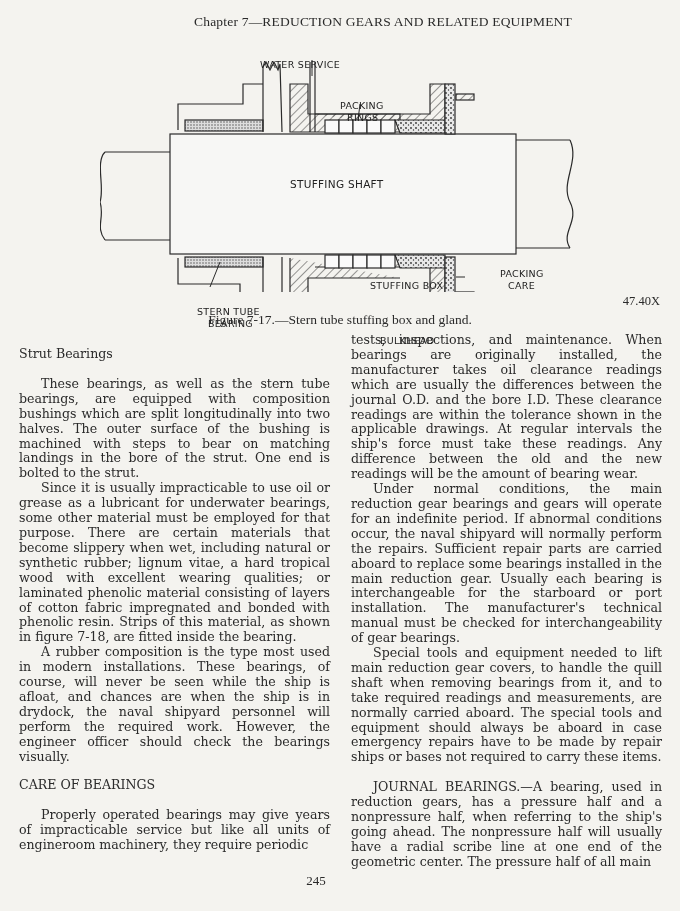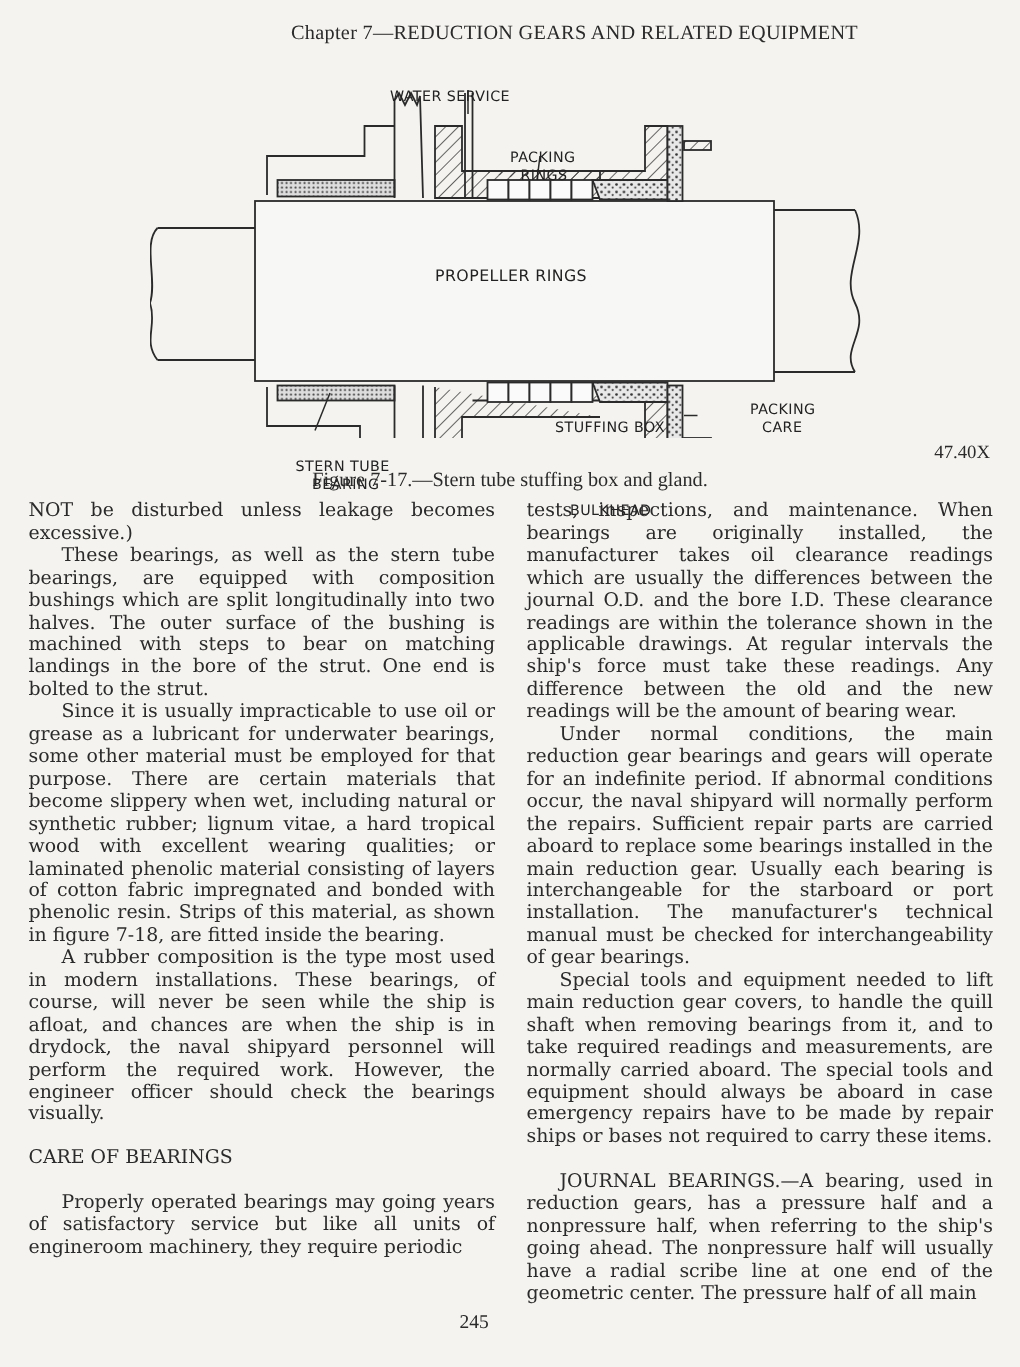--- a/index.html
+++ b/index.html
@@ -130,39 +130,39 @@
       <line x1="260" y1="52" x2="258" y2="68"></line>
       <line x1="110" y1="235" x2="120" y2="210"></line>
       <line x1="205" y1="272" x2="185" y2="262"></line>
       <line x1="365" y1="225" x2="356" y2="225"></line>
     </g>
   </svg>
 
   <div class="fig-label" style="left:160px; top:7px;">WATER SERVICE</div>
   <div class="fig-label" style="left:240px; top:48px;">PACKING</div>
   <div class="fig-label" style="left:247px; top:60px;">RINGS</div>
-  <div class="fig-label" style="left:190px; top:126px; font-size:10.5px;">PROPELLER RINGS</div>
+  <div class="fig-label" style="left:190px; top:126px; font-size:10.5px;">STUFFING SHAFT</div>
   <div class="fig-label" style="left:400px; top:216px;">PACKING</div>
   <div class="fig-label" style="left:408px; top:228px;">CARE</div>
   <div class="fig-label" style="left:270px; top:228px;">STUFFING BOX</div>
   <div class="fig-label" style="left:97px; top:254px;">STERN TUBE</div>
   <div class="fig-label" style="left:108px; top:266px;">BEARING</div>
   <div class="fig-label" style="left:242px; top:283px;padding-left:38px;">BULKHEAD</div>
 </div>
 
 <div class="fig-code">47.40X</div>
 <div class="fig-caption">Figure 7-17.—Stern tube stuffing  box and gland.</div>
 
 <div class="col left">
-  <p>NOT be disturbed unless leakage becomes excessive.)</p>
+  <div class="heading">Strut Bearings</div>
   <p class="indent">These bearings, as well as the stern tube bearings, are equipped with composition bushings which are split longitudinally into two halves. The outer surface of the bushing is machined with steps to bear on matching landings in the bore of the strut. One end is bolted to the strut.</p>
   <p class="indent">Since it is usually impracticable to use oil or grease as a lubricant for underwater bearings, some other material must be employed for that purpose. There are certain materials that become slippery when wet, including natural or synthetic rubber; lignum vitae, a hard tropical wood with excellent wearing qualities; or laminated phenolic material consisting of layers of cotton fabric impregnated and bonded with phenolic resin. Strips of this material, as shown in figure 7-18, are fitted inside the bearing.</p>
   <p class="indent">A rubber composition is the type most used in modern installations. These bearings, of course, will never be seen while the ship is afloat, and chances are when the ship is in drydock, the naval shipyard personnel will perform the required work. However, the engineer officer should check the bearings visually.</p>
   <div class="heading">CARE OF BEARINGS</div>
-  <p class="indent">Properly operated bearings may going years of satisfactory service but like all units of engineroom machinery, they require periodic</p>
+  <p class="indent">Properly operated bearings may give years of impracticable service but like all units of engineroom machinery, they require periodic</p>
 </div>
 
 <div class="col right">
   <p>tests, inspections, and maintenance. When bearings are originally installed, the manufacturer takes oil clearance readings which are usually the differences between the journal O.D. and the bore I.D. These clearance readings are within the tolerance shown in the applicable drawings. At regular intervals the ship's force must take these readings. Any difference between the old and the new readings will be the amount of bearing wear.</p>
   <p class="indent">Under normal conditions, the main reduction gear bearings and gears will operate for an indefinite period. If abnormal conditions occur, the naval shipyard will normally perform the repairs. Sufficient repair parts are carried aboard to replace some bearings installed in the main reduction gear. Usually each bearing is interchangeable for the starboard or port installation. The manufacturer's technical manual must be checked for interchangeability of gear bearings.</p>
   <p class="indent">Special tools and equipment needed to lift main reduction gear covers, to handle the quill shaft when removing bearings from it, and to take required readings and measurements, are normally carried aboard. The special tools and equipment should always be aboard in case emergency repairs have to be made by repair ships or bases not required to carry these items.</p>
   <p class="indent gap">JOURNAL BEARINGS.—A bearing, used in reduction gears, has a pressure half and a nonpressure half, when referring to the ship's going ahead. The nonpressure half will usually have a radial scribe line at one end of the geometric center. The pressure half of all main</p>
 </div>
 
 <div class="page-num">245</div>

